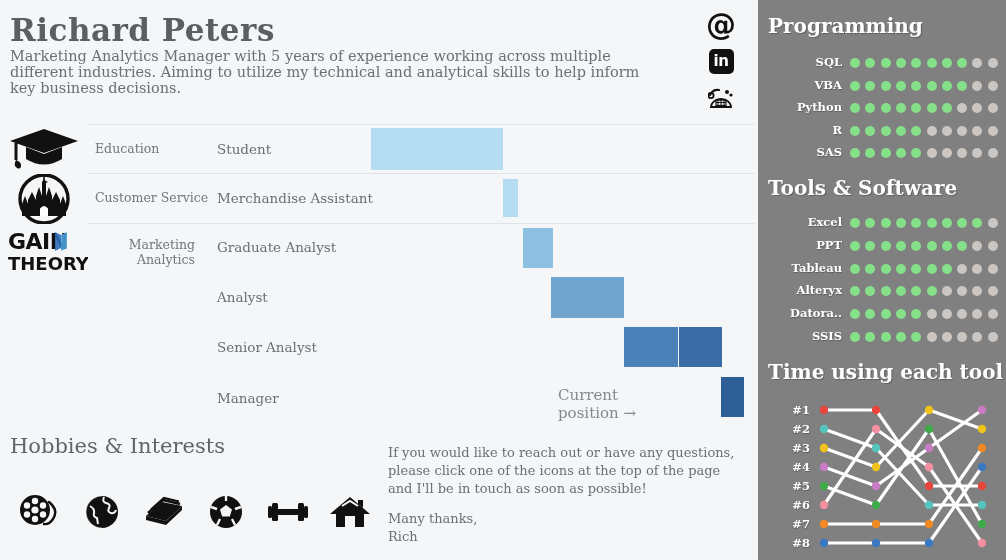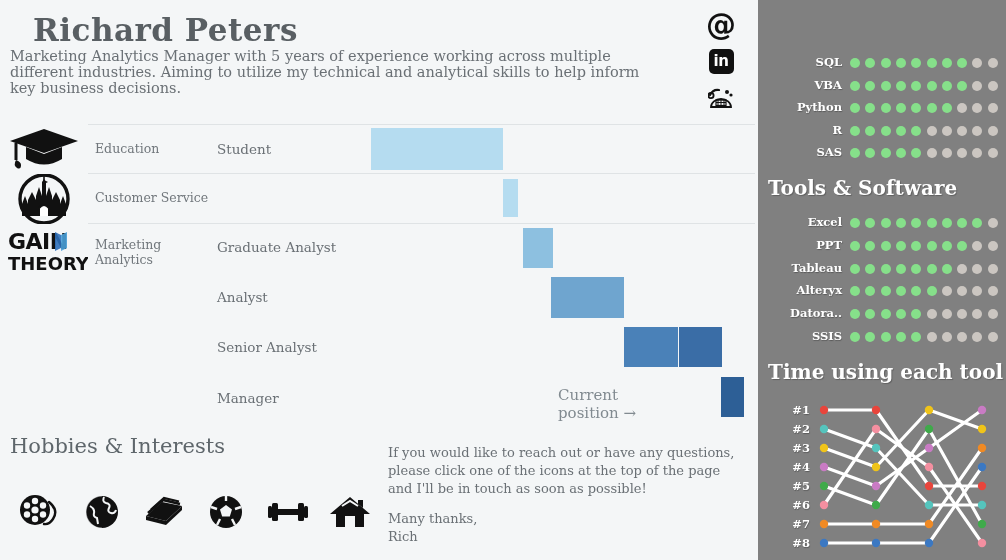--- a/index.html
+++ b/index.html
@@ -12,21 +12,20 @@
   #root { position:relative; width:1006px; height:560px; background:#f4f6f7; }
 
   
   #main { position:absolute; left:0; top:0; width:758px; height:560px; background:#f4f6f7; }
 
   .name {
     position:absolute; left:10px; top:12px;
     font-family:"DejaVu Serif", serif;
     font-weight:bold; font-size:31px; color:#595f63;
     letter-spacing:0.5px;
-    margin-left:23px;
   }
   .summary {
     position:absolute; left:10px; top:48px; width:645px;
     font-family:"DejaVu Serif", serif;
     font-size:14.5px; line-height:16px; color:#6a7075;
   }
 
   
   .contact-icons { position:absolute; left:706px; top:10px; width:38px; }
   .contact-icons .cicon {
@@ -188,25 +187,26 @@
       </div>
 
       <div class="tl-row" style="top:0px;height:49px;">
         <div class="tl-company" style="top:17px;">Education</div>
         <div class="tl-role" style="top:17px;">Student</div>
         <div class="tl-bar" style="left:371px; top:4px; width:132px; height:42px; background:#b5dcf0;"></div>
       </div>
 
       <div class="tl-row" style="top:49px;height:50px;">
         <div class="tl-company" style="top:17px;">Customer Service</div>
+        <div class="tl-role" style="top:17px;">Merchandise Assistant</div>
         <div class="tl-bar" style="left:503px; top:6px; width:15px; height:38px; background:#b5dcf0;"></div>
       </div>
 
       <div class="tl-row" style="top:99px;height:50px;">
-        <div class="tl-company" style="top:14px;width:100px;"><span>Marketing Analytics</span></div>
+        <div class="tl-company" style="top:14px;width:100px;text-align:right;"><span>Marketing Analytics</span></div>
         <div class="tl-role" style="top:16px;">Graduate Analyst</div>
         <div class="tl-bar" style="left:523px; top:5px; width:30px; height:40px; background:#8dc0e0;"></div>
       </div>
 
       <div class="tl-row" style="top:149px;height:49px;">
         <div class="tl-role" style="top:16px;">Analyst</div>
         <div class="tl-bar" style="left:551px; top:4px; width:73px; height:41px; background:#6fa5cf;"></div>
       </div>
 
       <div class="tl-row" style="top:198px;height:50px;">
@@ -287,20 +287,21 @@
 
     <div class="contact-note">If you would like to reach out or have any questions, please click one of the icons at the top of the page and I'll be in touch as soon as possible!</div>
     <div class="thanks">
       <div>Many thanks,</div>
       <div>Rich</div>
     </div>
   </div>
 
   <div id="sidebar">
 
+    <div class="sb-title" style="top:14px;">Programming</div>
     <div id="prog-skills">
         <div class="skill-row" style="top: 52px;">
           <div class="skill-label">SQL</div>
           <div class="dots">
             <span class="dot on" style="left: 0px;"></span>
             <span class="dot on" style="left: 15.3px;"></span>
             <span class="dot on" style="left: 30.6px;"></span>
             <span class="dot on" style="left: 45.9px;"></span>
             <span class="dot on" style="left: 61.2px;"></span>
             <span class="dot on" style="left: 76.5px;"></span>

